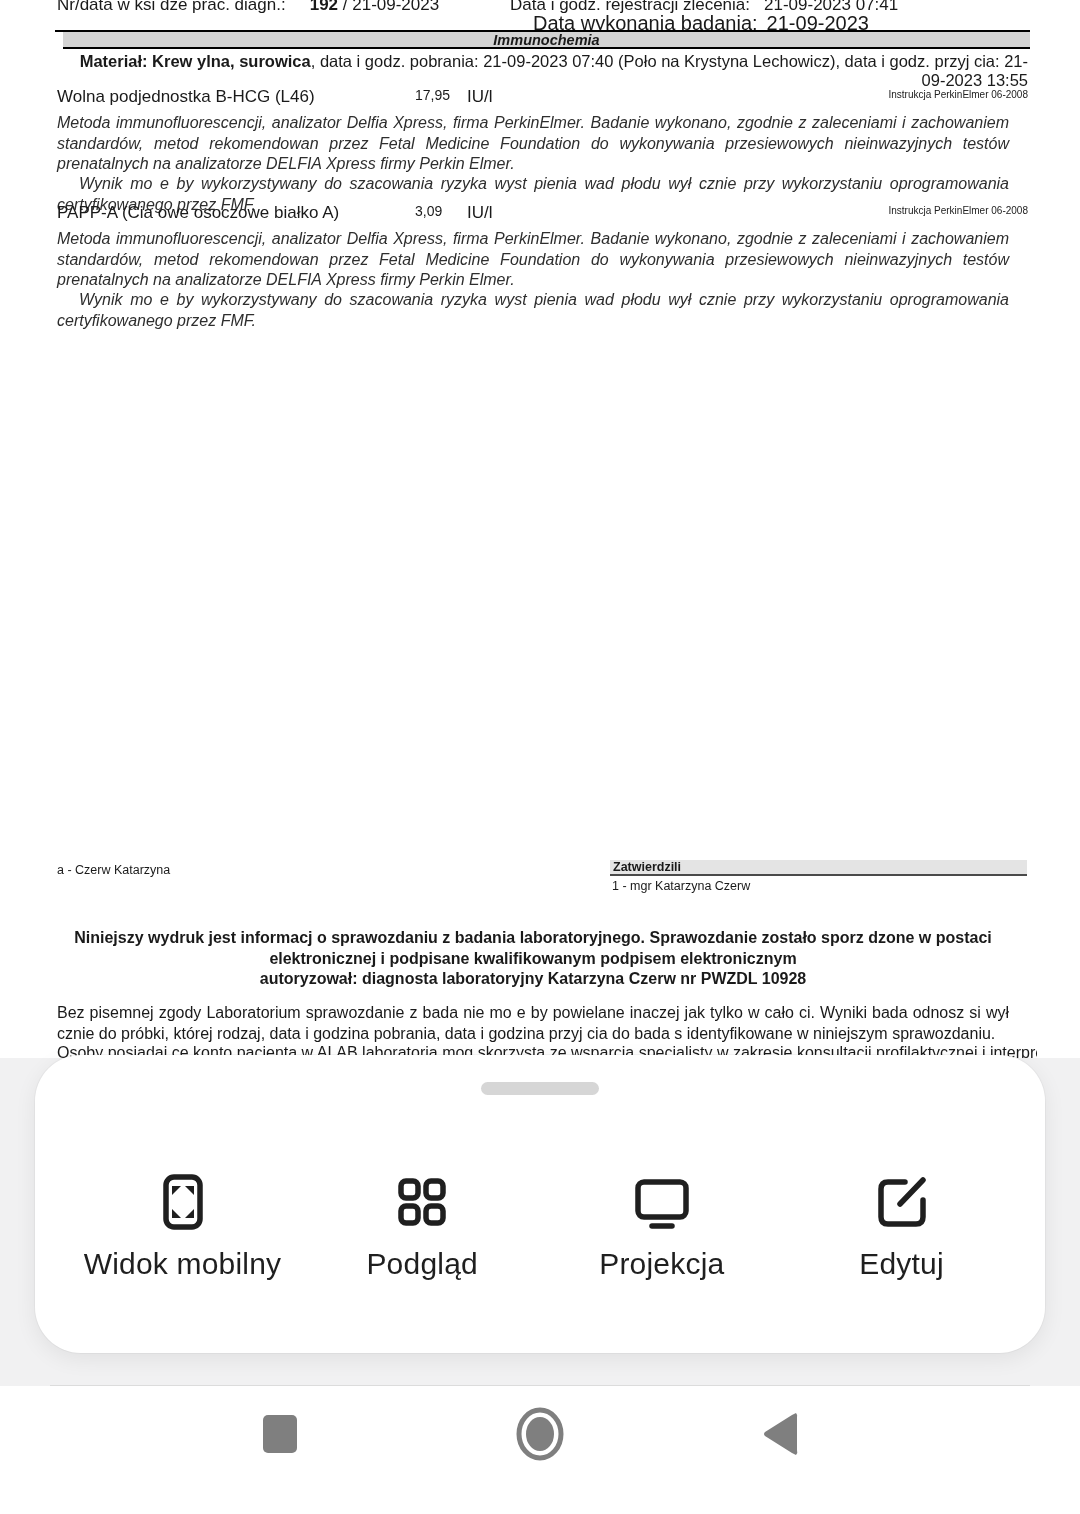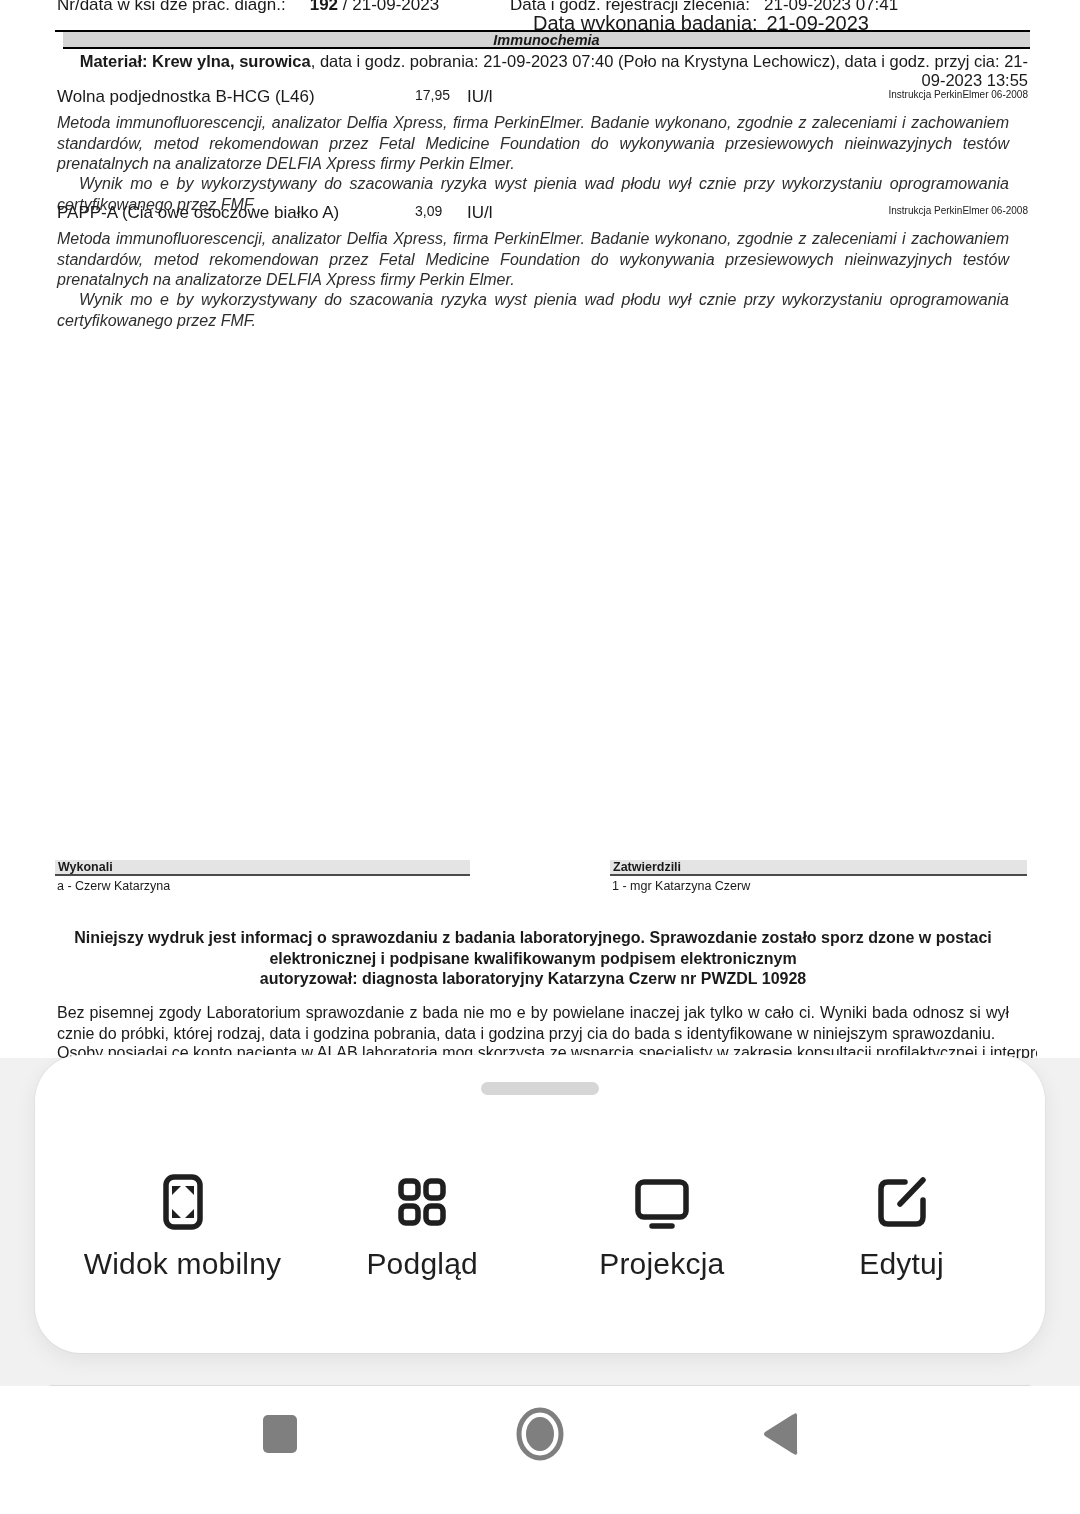--- a/index.html
+++ b/index.html
@@ -135,21 +135,20 @@
 <div class="abs result-block" style="top:203px; height:115px;">
   <span class="res-name">PAPP-A (Cia owe osoczowe białko A)</span>
   <span class="res-value">3,09</span>
   <span class="res-unit">IU/l</span>
   <span class="res-doc">Instrukcja PerkinElmer 06-2008</span>
   <p class="method m1">Metoda immunofluorescencji, analizator Delfia Xpress, firma PerkinElmer. Badanie wykonano, zgodnie z zaleceniami i zachowaniem standardów, metod  rekomendowan  przez Fetal Medicine Foundation do wykonywania przesiewowych nieinwazyjnych testów prenatalnych na analizatorze DELFIA Xpress firmy Perkin Elmer.</p>
   <p class="method m2">Wynik mo e by  wykorzystywany do szacowania ryzyka wyst pienia wad płodu wył cznie przy wykorzystaniu oprogramowania certyfikowanego przez FMF.</p>
 </div>
 
 <div class="abs sig sig-left">
-  <div class="sig-bar">Wykonali</div>
   <div class="sig-val">a - Czerw Katarzyna</div>
 </div>
 <div class="abs sig sig-right">
   <div class="sig-bar">Zatwierdzili</div>
   <div class="sig-val">1 - mgr Katarzyna Czerw</div>
 </div>
 
 <div class="abs note-bold">
   <div>Niniejszy wydruk jest informacj  o sprawozdaniu z badania laboratoryjnego. Sprawozdanie zostało sporz dzone w postaci elektronicznej i podpisane kwalifikowanym podpisem elektronicznym</div>
   <div>autoryzował: diagnosta laboratoryjny Katarzyna Czerw nr PWZDL 10928</div>

